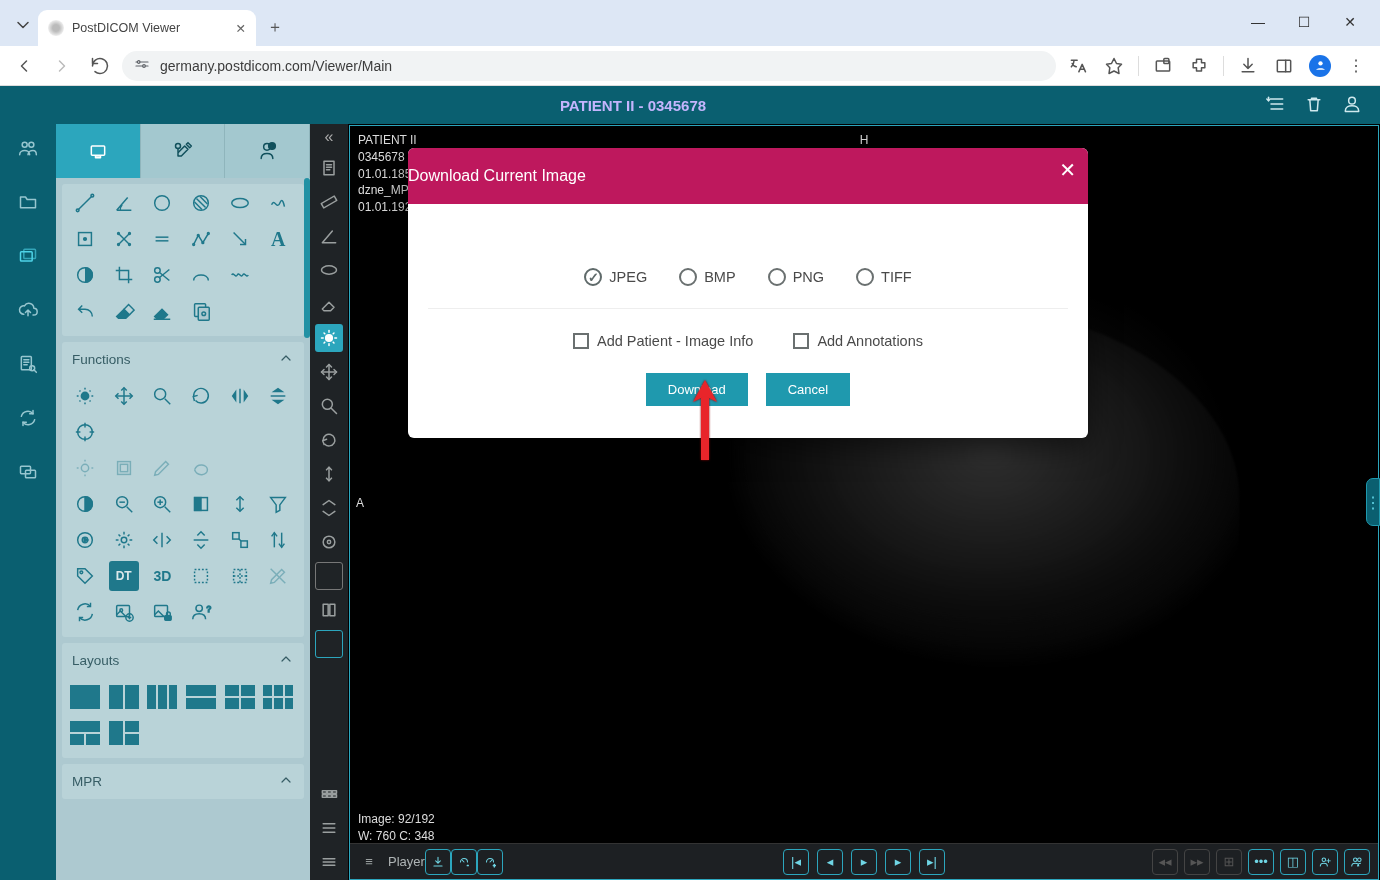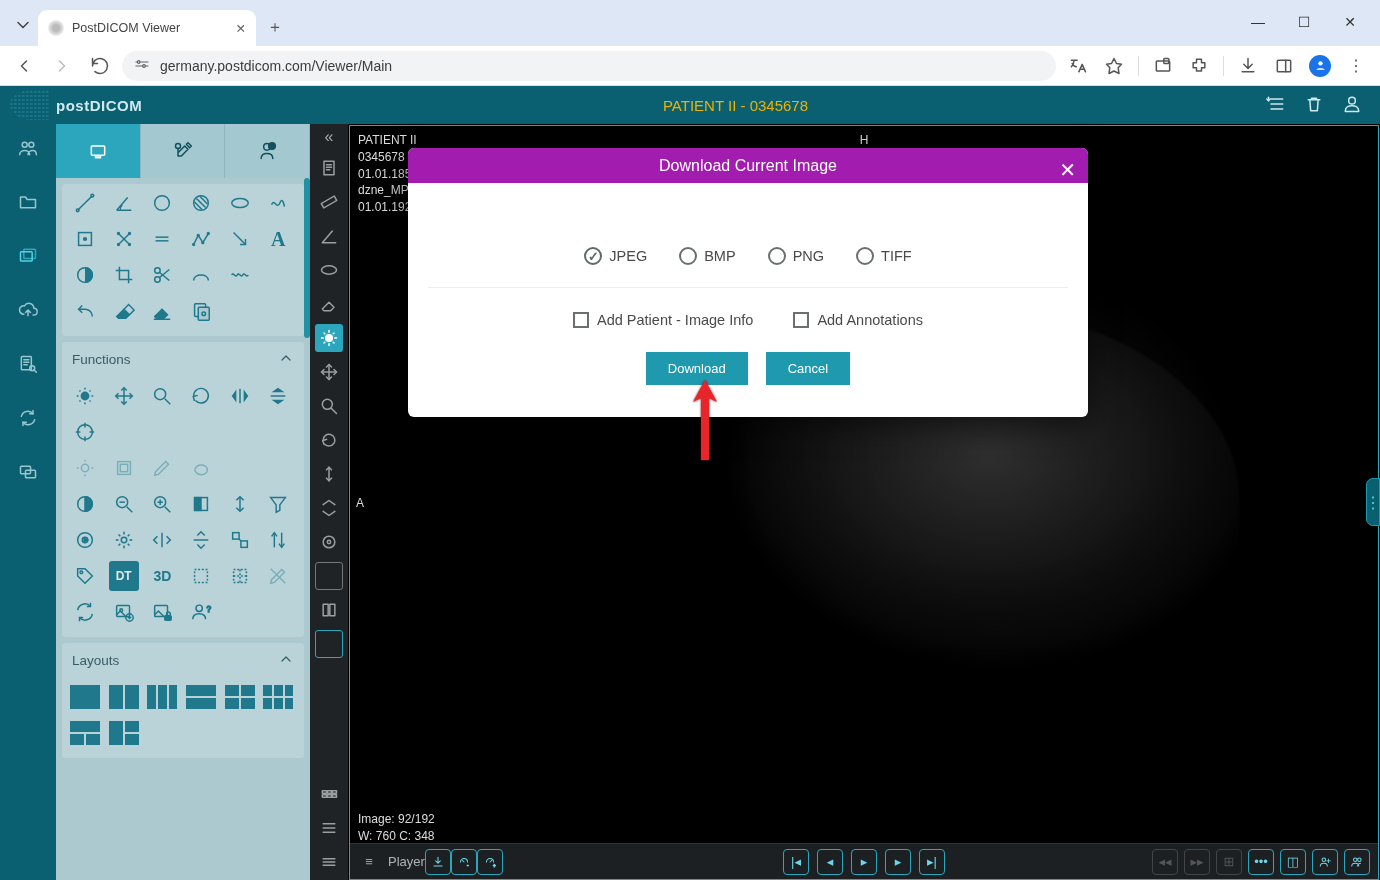--- a/index.html
+++ b/index.html
@@ -23,21 +23,21 @@
   .addr-icons { display:flex; gap:4px; align-items:center; }
   .addr-icons div { width:32px; height:32px; display:flex; align-items:center; justify-content:center; color:#555; }
   .addr-sep { width:1px; height:20px; background:#ddd; margin:0 4px;}
   .profile-dot { width:22px; height:22px; border-radius:50%; background:#1a73e8; color:#fff; font-size:11px; display:flex;align-items:center;justify-content:center; }
 
   
   .app { position:absolute; top:86px; left:0; right:0; bottom:0; background:#0a2f36; display:flex; flex-direction:column; }
   .app-header { height:38px; background:#0a5f70; display:flex; align-items:center; color:#cfe9ee; font-size:15px; }
   .brand { width:205px; padding-left:10px; font-weight:600; letter-spacing:.5px; display:flex; align-items:center; gap:6px;}
   .brand .logo { width:40px; height:30px; background: radial-gradient(ellipse at 30% 50%, #2a8ca1 1px, transparent 2px) 0 0/4px 4px; border-radius:50% 0 0 50%; opacity:.5;}
-  .patient-title { flex:1; text-align:center; font-weight:400; color:#eab308; }
+  .patient-title { flex:1; text-align:center; font-weight:700; color:#c4b5fd; }
   .header-icons { display:flex; gap:18px; padding-right:18px; color:#cfe9ee; }
   .header-icons div { cursor:pointer; }
 
   .app-body { flex:1; display:flex; min-height:0; }
 
   
   .rail { width:56px; background:#0a5f70; display:flex; flex-direction:column; align-items:center; padding-top:8px; gap:22px; color:#97c6cf; }
   .rail div { width:32px; height:32px; display:flex; align-items:center; justify-content:center; }
   .rail div.active { color:#4fd4e8; }
 
@@ -81,21 +81,21 @@
   .bottom-bar { position:absolute; left:0; right:0; bottom:0; height:36px; background:#1d2023; display:flex; align-items:center; padding:0 8px; gap:8px; color:#aeb4b5; font-size:13px; border-top:1px solid #333;}
   .bb-left { display:flex; align-items:center; }
   .bb-btn { width:26px; height:26px; border:1px solid #2ca6bd; border-radius:4px; display:flex; align-items:center; justify-content:center; color:#6fd5e4; font-size:13px;}
   .bb-center { position:absolute; left:50%; transform:translateX(-50%); display:flex; gap:8px; }
   .bb-right { margin-left:auto; display:flex; gap:6px; }
   .bb-right .bb-btn.dim { border-color:#444; color:#555; }
   .bb-menu { width:22px; display:flex; align-items:center; justify-content:center; color:#9aa0a0;}
 
   
   .modal { position:absolute; top:148px; left:408px; width:680px; background:#fff; border-radius:6px; box-shadow: 0 8px 30px rgba(0,0,0,.5); overflow:hidden; z-index:50; }
-  .modal-head { height:35px; background:#a21caf; color:#fff; display:flex; align-items:center; justify-content:center; font-size:16px; font-weight:500; position:relative;}
+  .modal-head { height:56px; background:#be185d; color:#fff; display:flex; align-items:center; font-size:16px; font-weight:500; position:relative;}
   .modal-head .mclose { position:absolute; right:12px; top:10px; font-size:20px; color:#fff; cursor:pointer;}
   .modal-body { padding: 22px 20px 10px; }
   .format-row { display:flex; justify-content:center; gap:32px; padding:10px 0 22px; border-bottom:1px solid #eee; }
   .radio-opt { display:flex; align-items:center; gap:7px; font-size:14.5px; color:#4a4a4a; font-weight:500;margin-top:32px;}
   .radio { width:18px; height:18px; border:2px solid #6a7070; border-radius:50%; display:flex; align-items:center; justify-content:center;}
   .radio.checked { border-color:#5f6a6a; }
   .radio.checked::after { content:"✓"; font-size:13px; color:#5f6a6a; font-weight:bold;}
   .check-row { display:flex; justify-content:center; gap:40px; padding:24px 0 18px;}
   .check-opt { display:flex; align-items:flex-start; gap:8px; font-size:14.5px; color:#4a4a4a; }
   .checkbox { width:16px; height:16px; border:2px solid #6a7070; }
@@ -207,24 +207,20 @@
             <path d="M4 20c0-4 16-4 16 0"></path>
           </svg>
         </span>
       </div>
     <div>⋮</div>
   </div>
 </div>
 
 <div class="app">
   <div class="app-header">
-    <div class="brand">
-      <span class="logo"></span>
-      <span>postDICOM</span>
-    </div>
     <div class="patient-title">PATIENT II - 0345678</div>
     <div class="header-icons">
       <div><svg class="ico" viewBox="0 0 24 24">
             <line x1="6" y1="6" x2="20" y2="6"></line>
             <line x1="6" y1="12" x2="20" y2="12"></line>
             <line x1="6" y1="18" x2="20" y2="18"></line>
             <polyline points="3 4 3 8"></polyline>
             <polyline points="1 6 3 8 5 6"></polyline>
           </svg></div>
       <div><svg class="ico" viewBox="0 0 24 24">
@@ -753,20 +749,28 @@
                   <div class="layout-cell" style="width:auto;height:24px"></div>
                   <div class="lay-grid" style="grid-template-rows:1fr 1fr;width:14px;height:24px">
                     <div class="layout-cell" style="width:auto;height:auto"></div>
                     <div class="layout-cell" style="width:auto;height:auto"></div>
                   </div>
                 </div>
               </div>
           </div>
         </div>
 
+        <div class="section">
+          <div class="sec-head">
+            <span>MPR</span>
+            <span class="chev"><svg class="ico" viewBox="0 0 24 24" style="width:16px;height:16px">
+                  <polyline points="6 15 12 9 18 15"></polyline>
+                </svg></span>
+          </div>
+        </div>
       </div>
     </div>
 
     <div class="viewer-wrap">
       <div class="tool-rail">
         <div class="collapse">«</div>
         <div class="t">
             <svg class="ico" viewBox="0 0 24 24">
               <rect x="6" y="4" width="12" height="16"></rect>
               <line x1="9" y1="8" x2="15" y2="8"></line>

